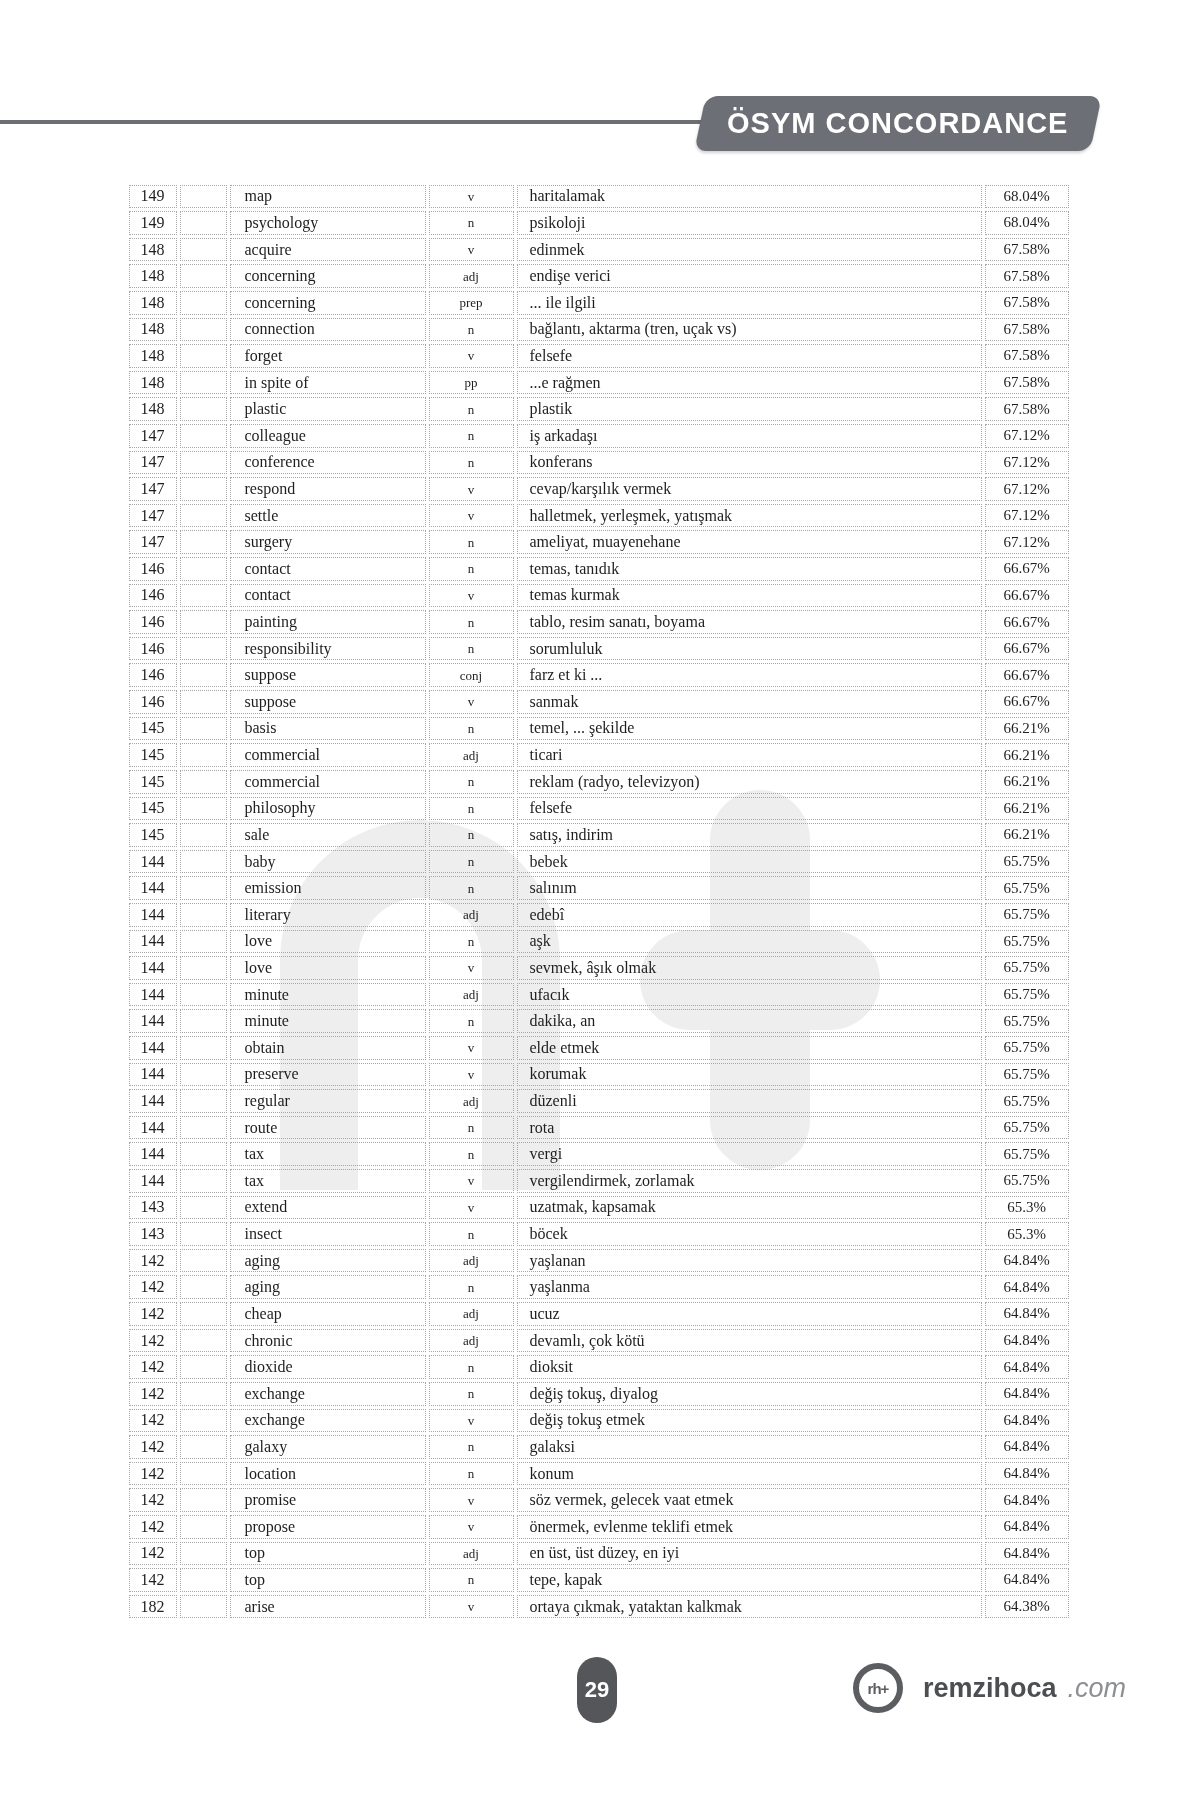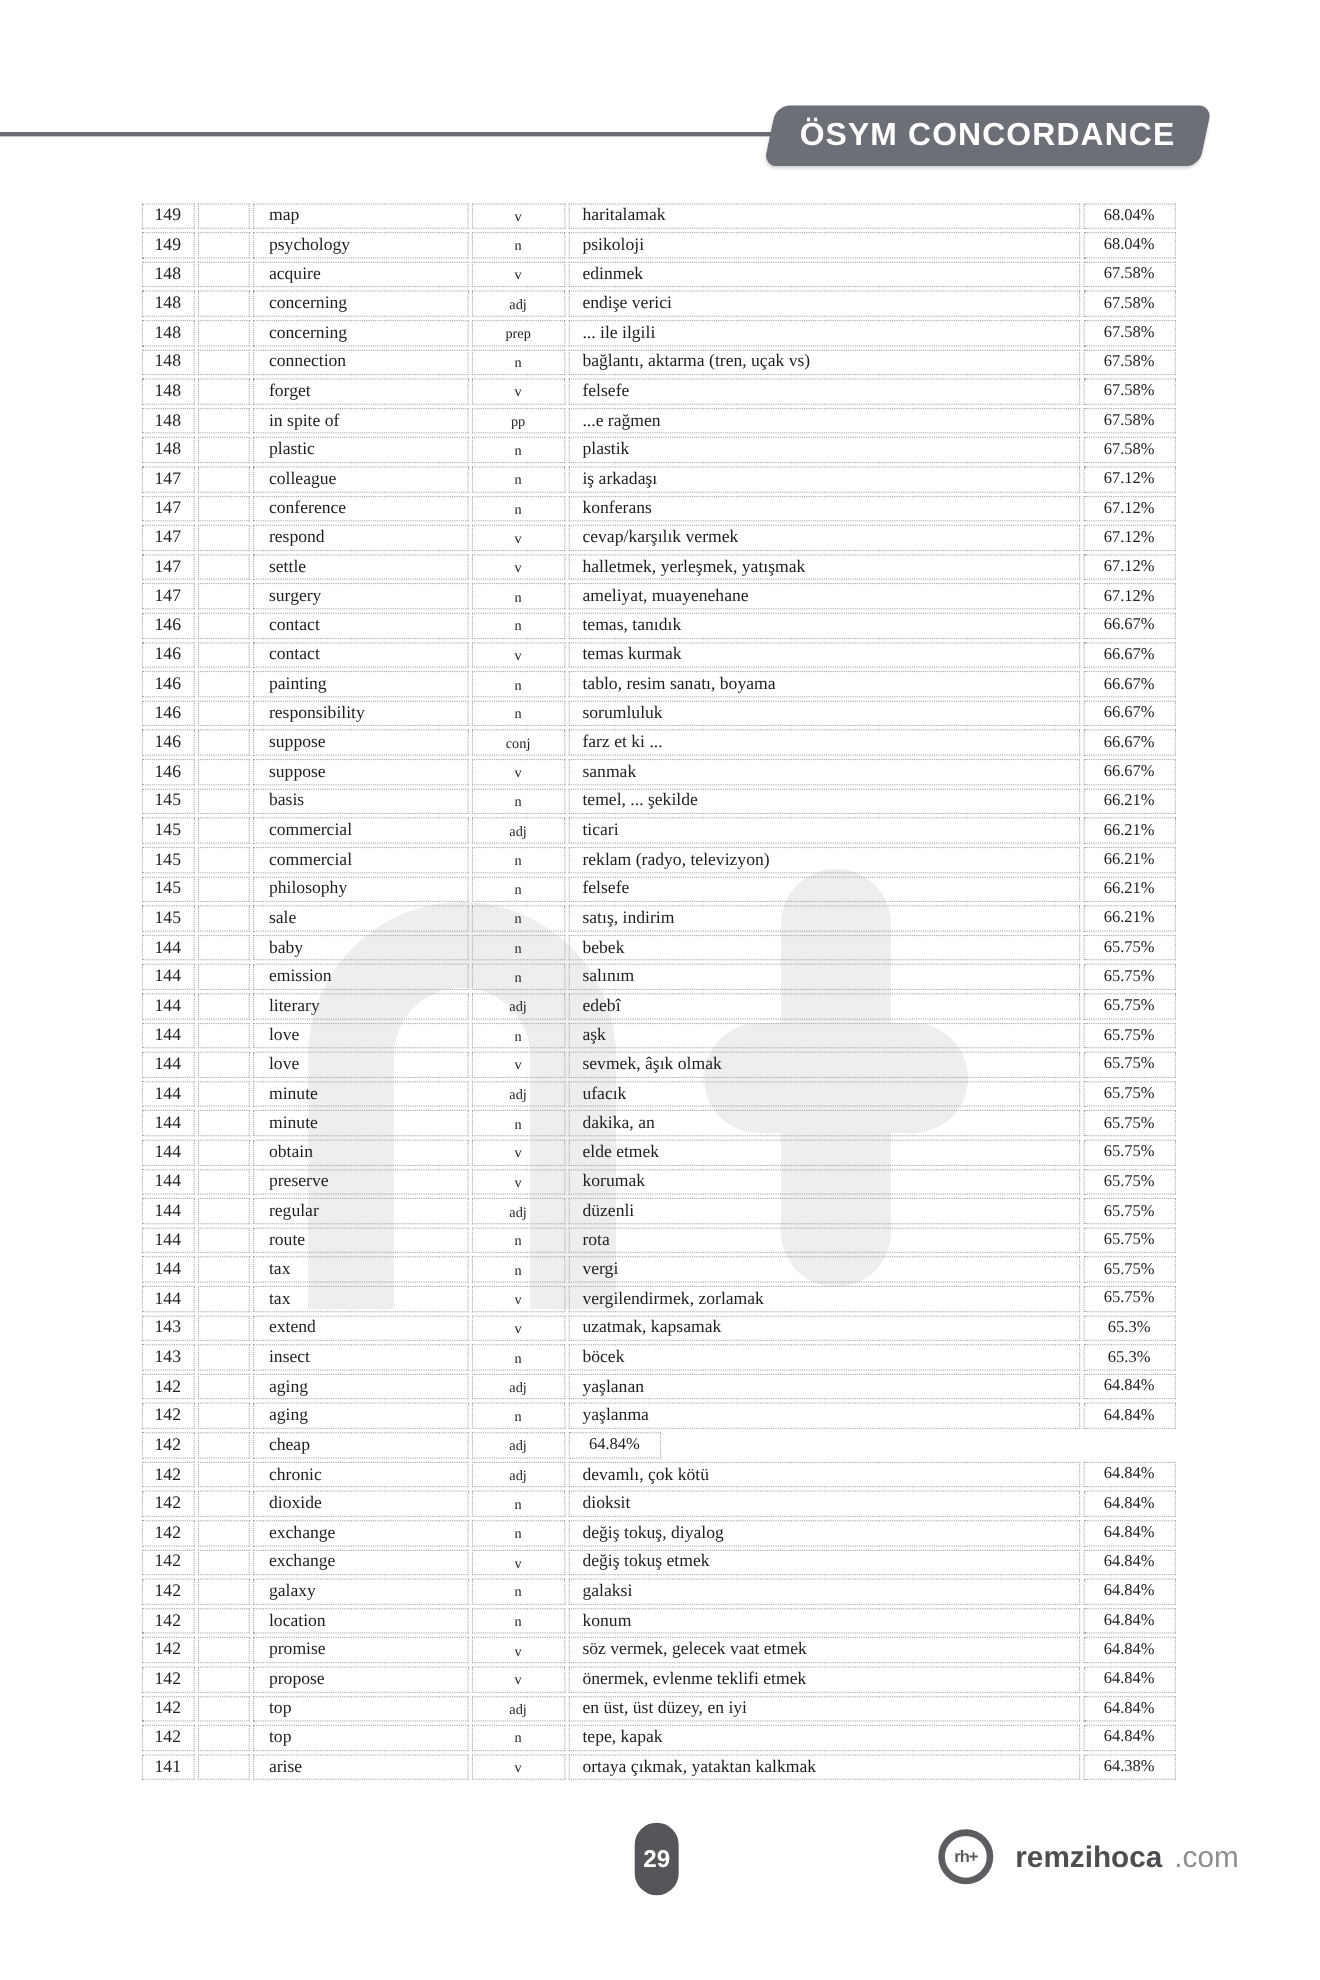--- a/index.html
+++ b/index.html
@@ -71,21 +71,21 @@
   .footer-logo{
     position:absolute;left:853px;top:1663px;height:50px;
     display:flex;align-items:center;gap:11px;
   }
   .logo-circle{
     width:50px;height:50px;border:6px solid #5b5d61;border-radius:50%;
     box-sizing:border-box;display:flex;align-items:center;justify-content:center;
     color:#5b5d61;font-weight:bold;font-size:15px;letter-spacing:-1px;
   }
   .site-name{margin-left:9px;font-weight:bold;font-size:27px;color:#4c4e52;}
-  .site-tld{font-weight:normal;font-size:27px;color:#8d8f93;}
+  .site-tld{font-weight:normal;font-size:27px;color:#8d8f93;font-style:italic;}
 </style>
 </head>
 <body>
 
 <div class="page">
 
   <div class="header-line"></div>
   <div class="banner">
     <span class="banner-text">ÖSYM CONCORDANCE</span>
   </div>
@@ -474,20 +474,21 @@
       <div class="cell c-pos">n</div>
       <div class="cell c-meaning">yaşlanma</div>
       <div class="cell c-pct">64.84%</div>
     </div>
 
     <div class="t-row">
       <div class="cell c-freq">142</div>
       <div class="cell c-blank"></div>
       <div class="cell c-word">cheap</div>
       <div class="cell c-pos">adj</div>
+      <div class="cell c-meaning">ucuz</div>
       <div class="cell c-pct">64.84%</div>
     </div>
 
     <div class="t-row">
       <div class="cell c-freq">142</div>
       <div class="cell c-blank"></div>
       <div class="cell c-word">chronic</div>
       <div class="cell c-pos">adj</div>
       <div class="cell c-meaning">devamlı, çok kötü</div>
       <div class="cell c-pct">64.84%</div>
@@ -568,21 +569,21 @@
     <div class="t-row">
       <div class="cell c-freq">142</div>
       <div class="cell c-blank"></div>
       <div class="cell c-word">top</div>
       <div class="cell c-pos">n</div>
       <div class="cell c-meaning">tepe, kapak</div>
       <div class="cell c-pct">64.84%</div>
     </div>
 
     <div class="t-row">
-      <div class="cell c-freq">141</div>
+      <div class="cell c-freq">182</div>
       <div class="cell c-blank"></div>
       <div class="cell c-word">arise</div>
       <div class="cell c-pos">v</div>
       <div class="cell c-meaning">ortaya çıkmak, yataktan kalkmak</div>
       <div class="cell c-pct">64.38%</div>
     </div>
   </div>
   </div>
 
   <div class="page-pill">

